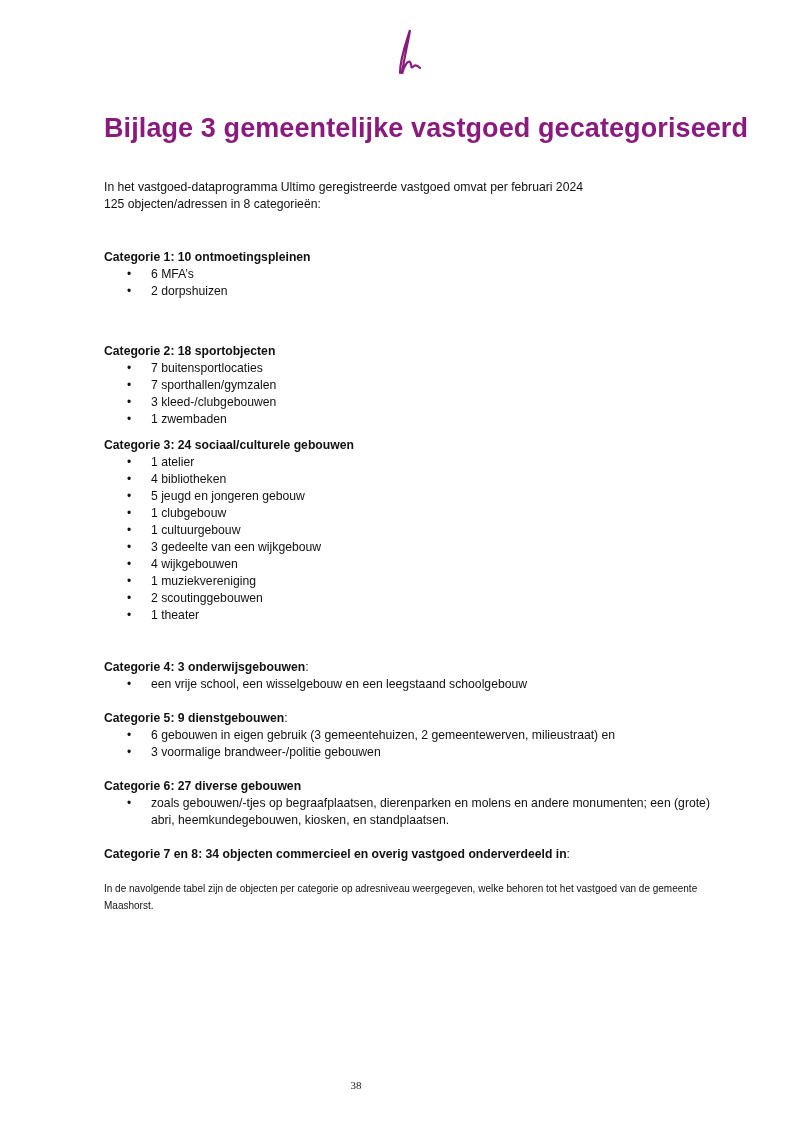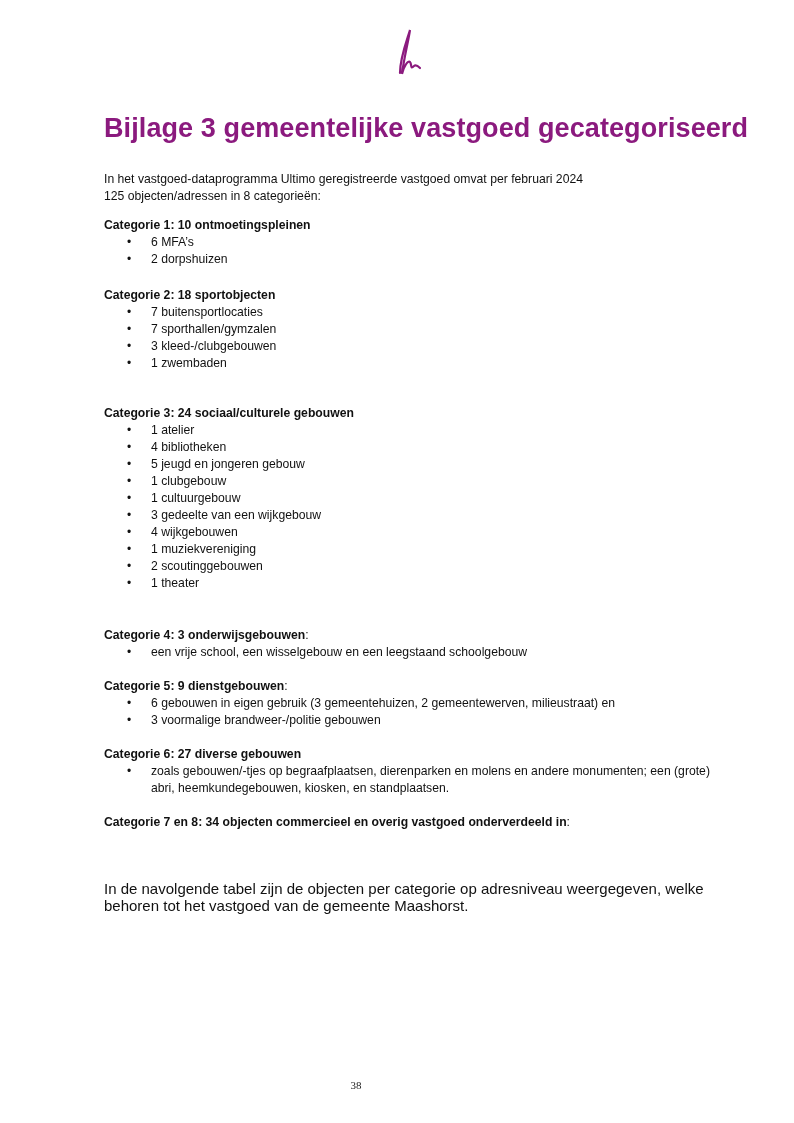--- a/index.html
+++ b/index.html
@@ -1,26 +1,26 @@
 <!DOCTYPE html>
 <html><head>
 <meta charset="utf-8">
 <style>
   html, body { margin:0; padding:0; background:#fff; }
   body { width:794px; height:1123px; position:relative; font-family:"Liberation Sans", sans-serif; color:#111; overflow:hidden; }
   .logo { position:absolute; left:388px; top:28px; width:36px; height:50px; }
   .title { position:absolute; left:104px; top:113px; font-size:27px; font-weight:bold; color:#8b1a7e; letter-spacing:0.1px; white-space:nowrap; }
-  .intro { position:absolute; left:104px; top:171px; font-size:12.2px; line-height:17px; width:600px; }
-  .section { position:absolute; left:104px; font-size:12.2px; line-height:17px; width:620px; }
+  .intro { position:absolute; left:104px; top:179px; font-size:12.2px; line-height:17px; width:600px; }
+  .section { position:absolute; left:104px; font-size:12.2px; line-height:17px; width:620px;margin-top:32px; }
   .section h3 { margin:0; font-size:12.2px; font-weight:bold; line-height:17px; }
   .section h3 .plain { font-weight:normal; }
   .section ul { margin:0; padding:0; list-style:none; }
   .section li { position:relative; padding-left:47px; }
   .section li::before { content:"•"; position:absolute; left:23px; top:0; font-size:12px; }
-  .outro { position:absolute; left:104px; top:880px; font-size:15px; line-height:17px; width:600px; }
+  .outro { position:absolute; left:104px; top:880px; font-size:10px; line-height:17px; width:600px; }
   .pagenum { position:absolute; left:0; width:712px; top:1079px; text-align:center; font-family:"Liberation Serif", serif; font-size:11px; color:#222; }
 </style>
 </head>
 <body>
 
 <svg class="logo" viewBox="0 0 36 50">
   <path d="M12 45 C 12 30, 18 15, 22 2 C 20 15, 16 30, 14 46 C 16 38, 20 32, 22 34 C 24 36, 22 42, 26 38 C 28 36, 30 38, 32 40" fill="none" stroke="#8b1a7e" stroke-width="2.2" stroke-linecap="round"></path>
 </svg>
 
 <div class="title">Bijlage 3 gemeentelijke vastgoed gecategoriseerd</div>
@@ -31,21 +31,21 @@
 </div>
 
 <div class="section" style="top:217px">
   <h3><span>Categorie 1: 10 ontmoetingspleinen</span><span class="plain"></span></h3>
   <ul>
     <li>6 MFA’s</li>
     <li>2 dorpshuizen</li>
   </ul>
 </div>
 
-<div class="section" style="top:287px">
+<div class="section" style="top:311px">
   <h3><span>Categorie 2: 18 sportobjecten</span><span class="plain"></span></h3>
   <ul>
     <li>7 buitensportlocaties</li>
     <li>7 sporthallen/gymzalen</li>
     <li>3 kleed-/clubgebouwen</li>
     <li>1 zwembaden</li>
   </ul>
 </div>
 
 <div class="section" style="top:405px">

